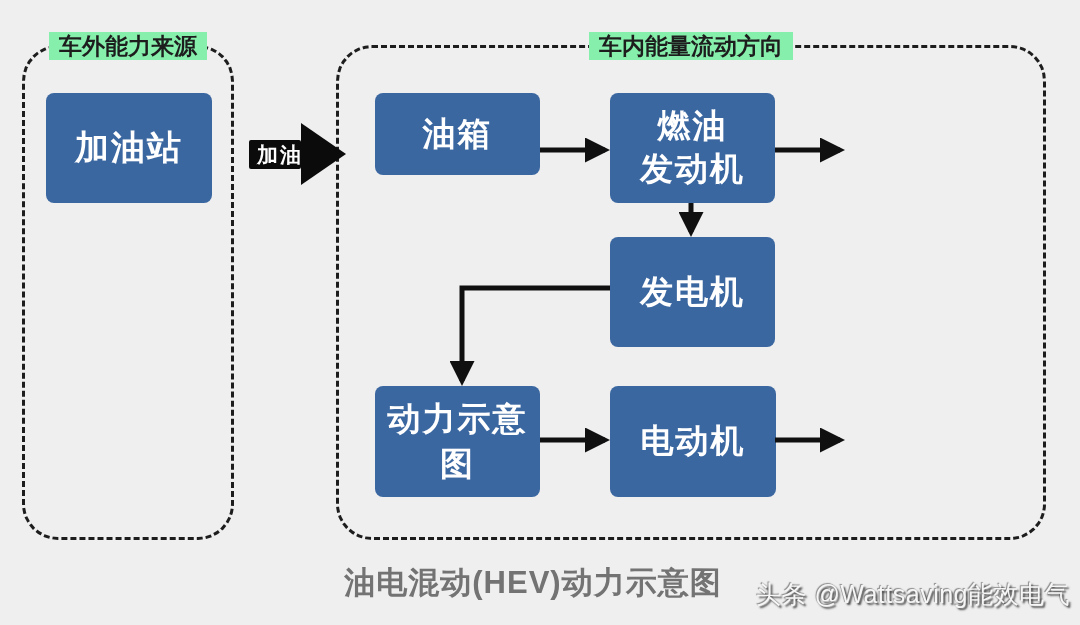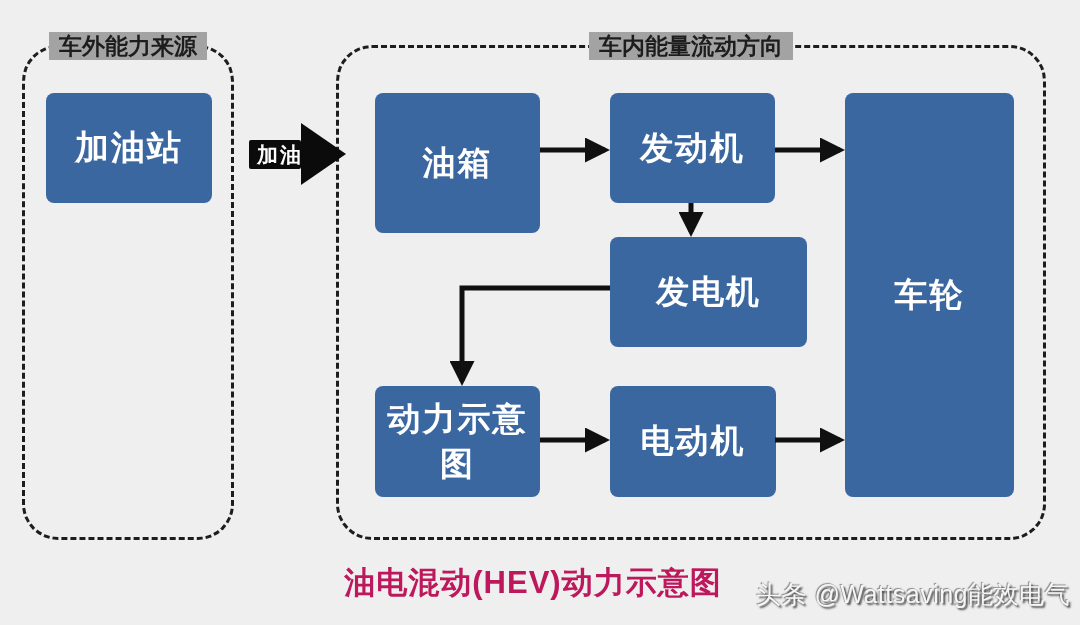--- a/index.html
+++ b/index.html
@@ -19,21 +19,21 @@
     position: absolute;
     border: 3px dashed #1d1d1d;
     border-radius: 36px;
     background: transparent;
   }
   .group-label {
     position: absolute;
     top: -16px;
     left: 50%;
     transform: translateX(-50%);
-    background: #a3a3a3;
+    background: #86efac;
     padding: 0 10px;
     font-size: 23px;
     font-weight: 700;
     color: #1d1d1d;
     white-space: nowrap;
     line-height: 28px;
   }
   .node {
     position: absolute;
     background: #3B67A1;
@@ -100,21 +100,21 @@
     white-space: nowrap;
   }
   .caption {
     position: absolute;
     top: 562px;
     left: 0;
     width: 1066px;
     text-align: center;
     font-size: 31px;
     font-weight: 700;
-    color: #be185d;
+    color: #737373;
     letter-spacing: 1px;
   }
   .watermark {
     position: absolute;
     top: 578px;
     right: 10px;
     font-size: 25px;
     font-weight: 400;
     color: #f6f6f6;
     text-shadow: 2px 2px 2px #4a4a4a, -1px -1px 1px #8a8a8a;
@@ -132,43 +132,41 @@
   </div>
 
   <div class="dashed-group" style="left:336px; top:45px; width:704px; height:489px;">
     <span class="group-label">车内能量流动方向</span>
   </div>
 
   <div class="node" style="left:46px; top:93px; width:166px; height:110px; font-size:34px;">
     <span>加油站</span>
   </div>
 
-  <div class="node" style="left:375px; top:93px; width:165px; height:140px;">
+  <div class="node" style="left:375px; top:93px; width:165px; height:82px;">
     <span>油箱</span>
   </div>
 
   <div class="node" style="left:610px; top:93px; width:165px; height:110px; line-height:1.3;">
+    <span>燃油</span>
     <span>发动机</span>
   </div>
 
-  <div class="node" style="left:610px; top:237px; width:197px; height:110px;">
+  <div class="node" style="left:610px; top:237px; width:165px; height:110px;">
     <span>发电机</span>
   </div>
 
   <div class="node" style="left:375px; top:386px; width:165px; height:111px;">
     <span>动力示意图</span>
   </div>
 
   <div class="node" style="left:610px; top:386px; width:166px; height:111px;">
     <span>电动机</span>
   </div>
 
-  <div class="node" style="left:845px; top:93px; width:169px; height:404px;">
-    <span>车轮</span>
-  </div>
 
   <div class="transfer-arrow">
     <div class="body"></div>
     <div class="head"></div>
     <span class="label">加油</span>
   </div>
 
   <svg id="arrow-layer" width="1080" height="625" viewBox="0 0 1080 625">
     <defs>
       <marker id="ah" markerWidth="5" markerHeight="5" refX="4" refY="2.5" orient="auto" markerUnits="strokeWidth">

